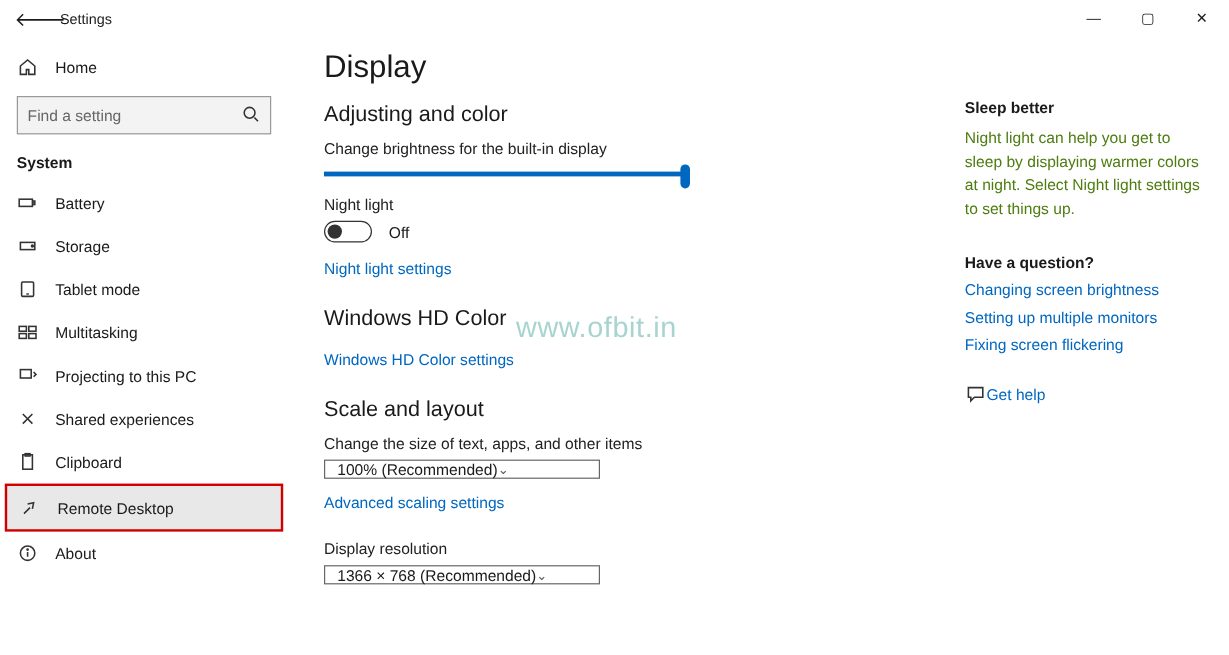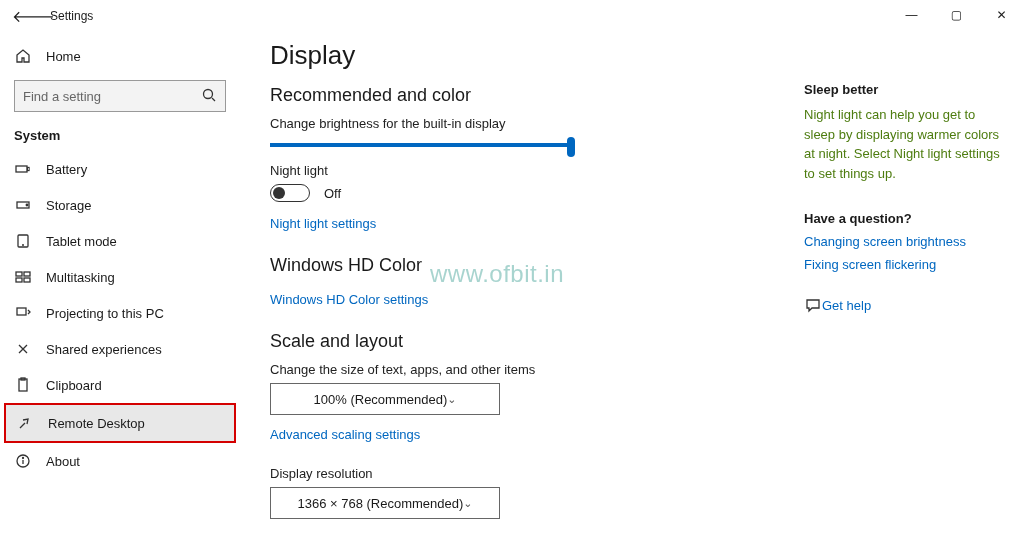--- a/index.html
+++ b/index.html
@@ -80,22 +80,22 @@
     width: 40px; height: 18px; border: 1px solid #333; border-radius: 10px;
     position: relative; background: #fff;
   }
   .toggle .knob {
     position: absolute; left: 2px; top: 2px; width: 12px; height: 12px;
     background: #333; border-radius: 50%;
   }
   .link { color: #0067c0; font-size: 13px; cursor: pointer; margin: 6px 0 14px; display: inline-block; }
   .muted { color: #666; font-size: 13px; line-height: 1.45; max-width: 420px; }
   .select {
-    width: 230px; height: 32px; border: 1px solid #666; display: flex;
-    align-items: center; justify-content: center; padding: 0 10px;
+    width: 230px; height: 16px; border: 1px solid #666; display: flex;
+    align-items: center; justify-content: flex-start; padding: 0 10px;
     font-size: 13px; margin: 4px 0 6px; cursor: pointer;
   }
   .chev { font-size: 11px; color: #555; }
   .right-pane {
     width: 230px;
     padding: 50px 20px 0 10px;
     font-size: 13px;
   }
   .right-pane h3 { font-size: 13px; font-weight: 600; margin-bottom: 8px; }
   .right-pane .para { color: #4d7c0f; line-height: 1.5; margin-bottom: 28px; }
@@ -228,21 +228,21 @@
             </svg>
           </span>
           <span>About</span>
         </div>
       </div>
   </div>
 
   <div class="content">
     <h1>Display</h1>
 
-    <h2>Recommended and color</h2>
+    <h2>Adjusting and color</h2>
     <div class="label">Change brightness for the built-in display</div>
     <div class="slider">
       <div class="thumb"></div>
     </div>
     <div class="label">Night light</div>
     <div class="toggle-row">
       <div class="toggle">
         <div class="knob"></div>
       </div>
       <span>Off</span>
@@ -266,20 +266,21 @@
     </div>
     
   </div>
 
   <div class="right-pane">
     <h3>Sleep better</h3>
     <div class="para">Night light can help you get to sleep by displaying warmer colors at night. Select Night light settings to set things up.</div>
     <h3>Have a question?</h3>
     <div class="qlinks" id="qlinks">
         <a>Changing screen brightness</a>
+        <a>Setting up multiple monitors</a>
         <a>Fixing screen flickering</a>
       </div>
     <div class="helprow">
       <span class="hicon">
         <svg viewBox="0 0 16 16">
             <path d="M2 3h12v8H7l-3 3v-3H2z"></path>
           </svg>
       </span>
       <a>Get help</a>
     </div>

